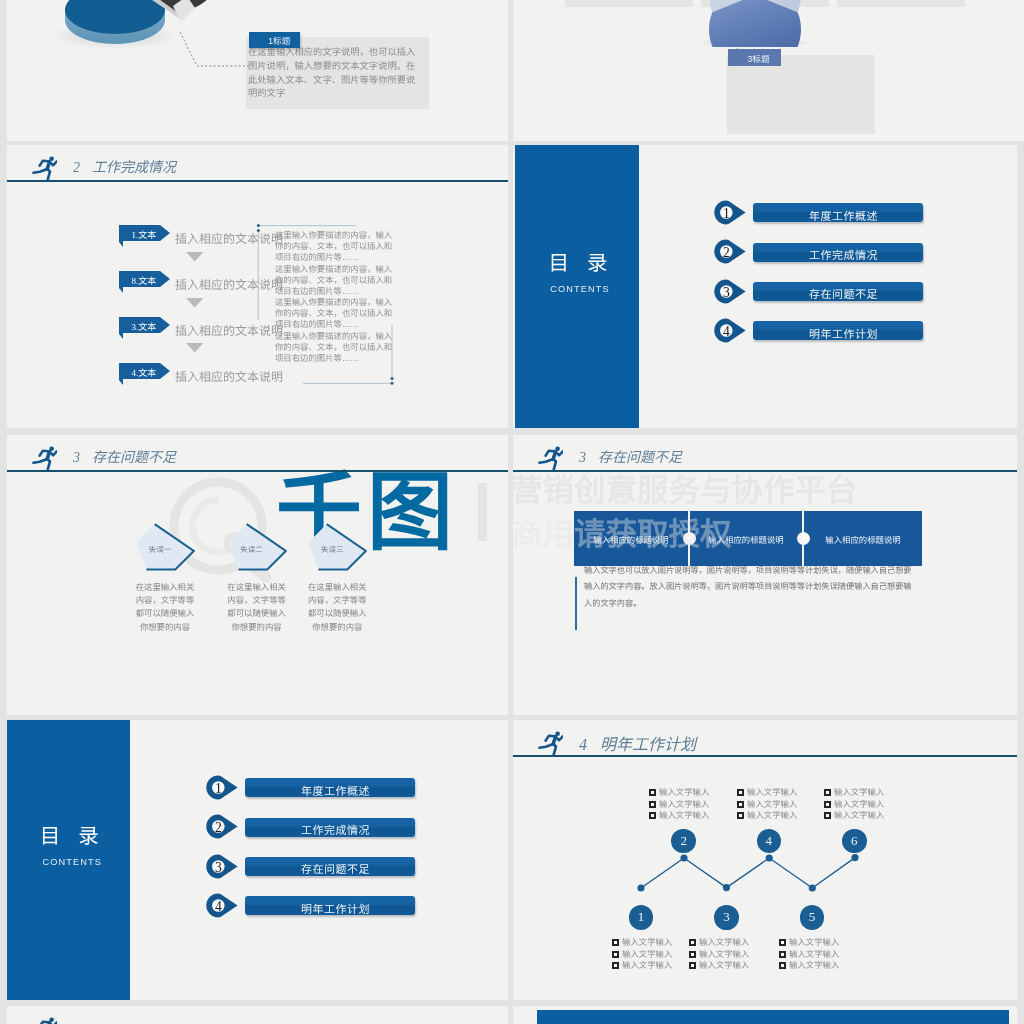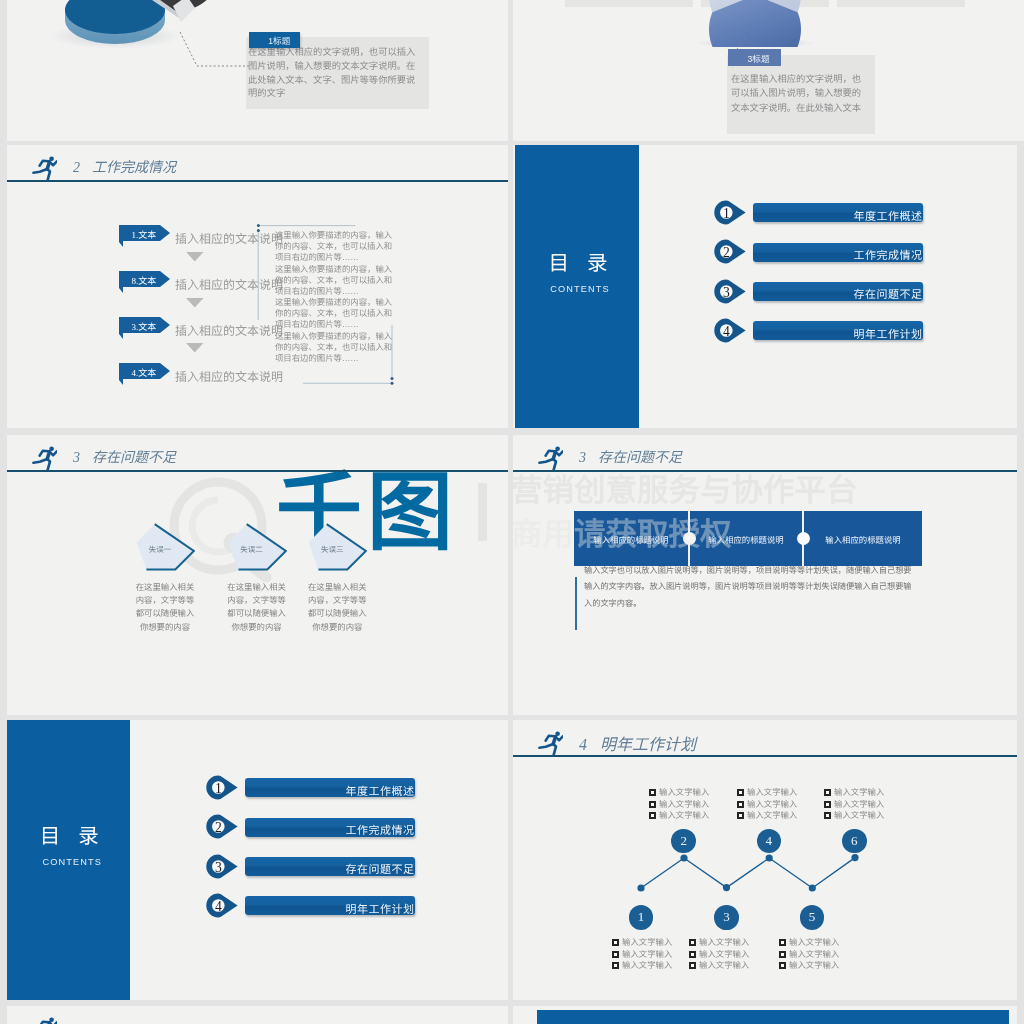--- a/index.html
+++ b/index.html
@@ -16,21 +16,21 @@
   
   .toc-panel{position:absolute;background:#0b5ea0;}
   .toc-zh{position:absolute;color:#fff;letter-spacing:.30em;white-space:nowrap;
           font-family:"Liberation Sans",sans-serif;font-weight:400;}
   .toc-en{position:absolute;color:#e7eff7;white-space:nowrap;letter-spacing:.12em;}
   .toc-row{position:absolute;}
   .toc-drop{position:absolute;}
   .toc-bar{position:absolute;border-radius:3px;
            background:linear-gradient(180deg,#1665a9 0%,#15619f 45%,#0e5592 55%,#125c99 100%);
            box-shadow:1px 2px 2px rgba(60,70,80,.30);}
-  .toc-bar span{position:absolute;left:12px;right:0;text-align:right;color:#eef4fa;white-space:nowrap;
+  .toc-bar span{position:absolute;left:12px;right:0;text-align:center;color:#eef4fa;white-space:nowrap;
                 font-family:Liberation Sans, sans-serif;letter-spacing:.5px;}
 
   
   .wm{position:absolute;color:#e8e8e6;white-space:nowrap;font-weight:700;}
   .gbox{position:absolute;background:#e5e5e4;}
   .cal-badge{position:absolute;background:#11619f;color:#eaf1f8;font-size:8.6px;
              display:flex;align-items:center;justify-content:center;padding-left:10px;
              box-sizing:border-box;z-index:3;
              box-shadow:1px 1.5px 2px rgba(40,50,60,.22);}
   .cal-badge2{position:absolute;background:#5a78ae;color:#eef2f8;font-size:8.6px;
@@ -125,21 +125,20 @@
     <ellipse cx="68" cy="96" rx="60" ry="5" fill="url(#pshad)"></ellipse>
     <circle cx="68" cy="48" r="46" fill="#eef1f6"></circle>
     <path d="M68 48 L68 2 A46 46 0 0 0 25.3 65.2 Z" fill="url(#pg2)"></path>
     <path d="M68 48 L110.7 65.2 A46 46 0 0 0 68 2 Z" fill="url(#pg3)"></path>
     <path d="M68 48 L25.3 65.2 A46 46 0 1 0 110.7 65.2 Z" fill="url(#pg1)"></path>
   </svg>
   <div class="cal-badge2" style="left:214.5px;top:49px;width:53px;height:17px;">
     <span>3标题</span>
   </div>
   <div class="cal-box" style="left:214px;top:55px;width:148px;height:79px;"></div>
-  <div class="cal-txt" style="left:218px;top:72px;width:132px;font-size:9.3px;line-height:14.3px;">在这里输入相应的文字说明，也可以插入图片说明，输入想要的文本文字说明。在此处输入文本</div>
   <svg style="position:absolute;left:207px;top:24px;width:30px;height:44px;">
     <path d="M 25.5 14 L 14 29 L 13 44" fill="none" stroke="#7e8690" stroke-width=".9" stroke-dasharray="2 2.2"></path>
   </svg>
 </div>
 
 <div class="slide" id="s-work" style="left:7px;top:145px;width:501px;height:283px;">
   <svg class="runner" style="left:22.8px;top:6px;width:27.4px;height:31px;" viewBox="0 0 28 30">
     <g fill="none" stroke="#14558c" stroke-linecap="round" stroke-linejoin="round">
       <path d="M20.0 10.0 L17.6 17.6" stroke-width="3.6"></path>
       <path d="M20.4 10.4 L23.6 13.8 L27.6 9.6" stroke-width="2.5"></path>

